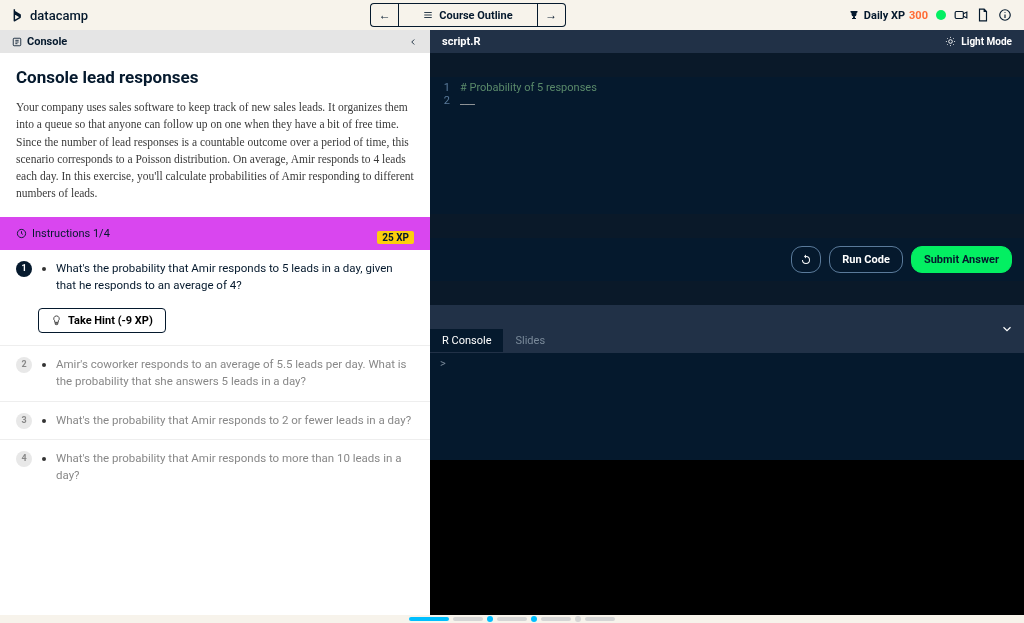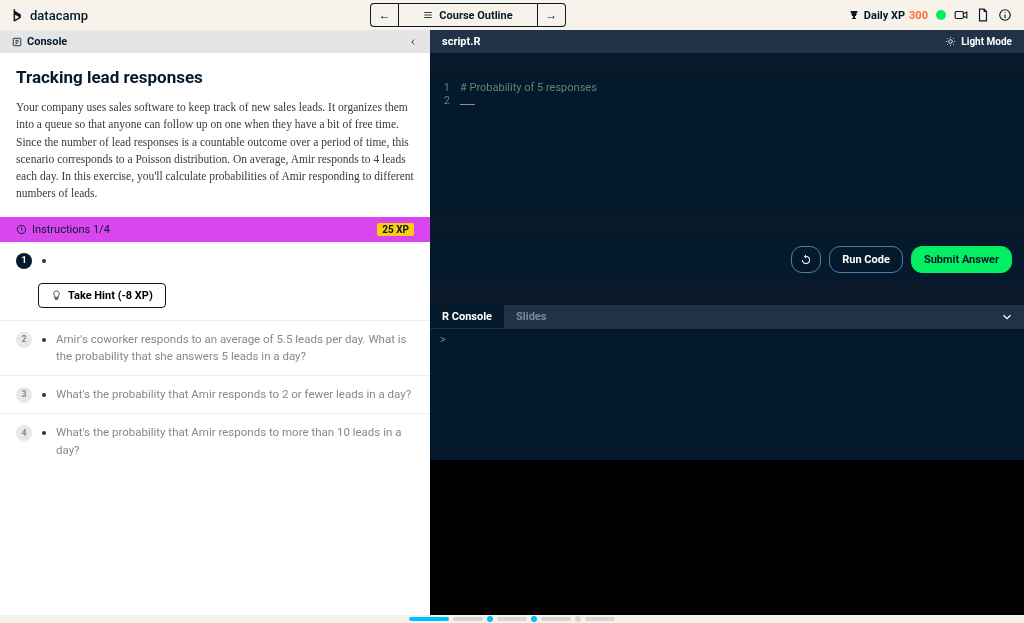--- a/index.html
+++ b/index.html
@@ -28,21 +28,21 @@
 
 .left-panel { width: 430px; background: #fff; display: flex; flex-direction: column; color: #05192d; }
 .panel-header { background: #e5e5e5; padding: 5px 12px; display: flex; justify-content: space-between; align-items: center; font-size: 11px; font-weight: 700; }
 .panel-header svg { width: 10px; height: 10px; cursor: pointer; }
 .exercise-body { padding: 14px 16px; }
 .exercise-title { font-size: 17px; font-weight: 700; margin-bottom: 12px; }
 .exercise-desc { font-size: 11.5px; line-height: 1.5; color: #3a3a3a; font-family: Liberation Serif, serif; }
 .instructions-header { background: #d946ef; padding: 6px 16px; display: flex; justify-content: space-between; align-items: center; font-size: 11px; }
 .instructions-label { display: flex; align-items: center; gap: 5px; font-weight: 400; }
 .instructions-label svg { width: 11px; height: 11px; }
-.xp-badge { background: #fcce0d; color: #05192d; font-weight: 700; padding: 1px 5px; border-radius: 2px; font-size: 10px; }
+.xp-badge { background: #fcce0d; color: #05192d; font-weight: 700; padding: 1px 5px; border-radius: 2px; font-size: 10px; margin-top: 8px; }
 .instruction-item { display: flex; gap: 10px; padding: 10px 16px; font-size: 11.5px; line-height: 1.5; align-items: flex-start; }
 .instruction-item.sep { border-top: 1px solid #eee; }
 .step-circle { width: 16px; height: 16px; border-radius: 50%; display: flex; align-items: center; justify-content: center; font-size: 9px; font-weight: 700; flex-shrink: 0; margin-top: 1px; }
 .step-circle.active { background: #05192d; color: #fff; }
 .step-circle.inactive { background: #e8e8e8; color: #888; }
 .bullet { width: 4px; height: 4px; background: #333; border-radius: 50%; flex-shrink: 0; margin-top: 7px; }
 .hint-button { margin: 4px 16px 12px 38px; padding: 5px 12px; border: 1px solid #05192d; background: #fff; border-radius: 4px; font-size: 11px; font-weight: 700; cursor: pointer; display: flex; align-items: center; gap: 6px; width: fit-content; }
 .hint-button svg { width: 11px; height: 11px; }
 
 
@@ -59,21 +59,21 @@
 .placeholder { color: #aaa; }
 .editor-actions { display: flex; justify-content: flex-end; gap: 8px; padding: 8px 12px; background: #05192d; }
 .action-btn { padding: 6px 12px; border-radius: 11px; font-size: 11px; font-weight: 700; cursor: pointer; border: 1px solid transparent; }
 .reset-btn { width: 30px; padding: 6px 8px; background: transparent; border: 1px solid #5a7a9a; color: #fff; display: flex; align-items: center; justify-content: center; }
 .reset-btn svg { width: 12px; height: 12px; }
 .run-btn { background: transparent; border: 1px solid #5a7a9a; color: #fff; }
 .submit-btn { background: #03ef62; border: 1px solid #03ef62; color: #05192d; }
 .console-area { height: 310px; display: flex; flex-direction: column; }
 .console-tabs { background: #213147; display: flex; justify-content: space-between; align-items: center; padding: 0 10px 0 0; }
 .console-tab-group { display: flex; }
-.console-tab { padding: 5px 12px; font-size: 11px; font-weight: 700; cursor: pointer; }
+.console-tab { padding: 5px 12px; font-size: 11px; font-weight: 400; cursor: pointer; margin-top: 24px; }
 .console-tab.active { background: #05192d; color: #fff; }
 .console-tab.inactive { color: #7a8a9a; }
 .collapse-btn { color: #fff; cursor: pointer; width: 14px; height: 14px; }
 .console-body { flex: 1; background: #05192d; padding: 4px 10px; font-family: 'Courier New', monospace; font-size: 11px; color: #fff; border-top: 1px solid #213147; }
 .console-prompt { color: #7a8a9a; }
 .console-lower { height: 155px; background: #000; }
 
 
 .bottom-progress { height: 8px; display: flex; align-items: center; justify-content: center; gap: 4px; background: #f7f3eb; padding: 2px 0; }
 .progress-seg { height: 4px; border-radius: 2px; }
@@ -133,42 +133,43 @@
             <rect x="3" y="3" width="18" height="18" rx="2" stroke="currentColor" stroke-width="2" fill="none"></rect>
             <path d="M8 8h8M8 12h8M8 16h5" stroke="currentColor" stroke-width="2"></path>
           </svg>
         <span>Console</span>
       </span>
       <svg viewBox="0 0 24 24">
           <path d="M15 6l-6 6 6 6" stroke="currentColor" stroke-width="2" fill="none"></path>
         </svg>
     </div>
     <div class="exercise-body">
-      <h1 class="exercise-title">Tracking lead responses</h1>
+      <h1 class="exercise-title">Console lead responses</h1>
       <p class="exercise-desc">Your company uses sales software to keep track of new sales leads. It organizes them into a queue so that anyone can follow up on one when they have a bit of free time. Since the number of lead responses is a countable outcome over a period of time, this scenario corresponds to a Poisson distribution. On average, Amir responds to 4 leads each day. In this exercise, you'll calculate probabilities of Amir responding to different numbers of leads.</p>
     </div>
     <div class="instructions-header">
       <span class="instructions-label">
         <svg viewBox="0 0 24 24">
             <circle cx="12" cy="12" r="9" stroke="currentColor" stroke-width="2" fill="none"></circle>
             <path d="M12 7v5l3 2" stroke="currentColor" stroke-width="2" fill="none"></path>
           </svg>
         <span>Instructions 1/4</span>
       </span>
       <span class="xp-badge">25 XP</span>
     </div>
     <div class="instruction-item">
       <span class="step-circle active">1</span>
       <span class="bullet"></span>
+      <span>What's the probability that Amir responds to 5 leads in a day, given that he responds to an average of 4?</span>
     </div>
     <button class="hint-button">
       <svg viewBox="0 0 24 24">
           <path d="M12 2a6 6 0 00-4 10.5V16h8v-3.5A6 6 0 0012 2zM9 18h6v1a2 2 0 01-2 2h-2a2 2 0 01-2-2v-1z" stroke="currentColor" stroke-width="1.5" fill="none"></path>
         </svg>
-      <span>Take Hint (-8 XP)</span>
+      <span>Take Hint (-9 XP)</span>
     </button>
     <div class="instruction-item sep">
       <span class="step-circle inactive">2</span>
       <span class="bullet"></span>
       <span style="color:#888">Amir's coworker responds to an average of 5.5 leads per day. What is the probability that she answers 5 leads in a day?</span>
     </div>
     <div class="instruction-item sep">
       <span class="step-circle inactive">3</span>
       <span class="bullet"></span>
       <span style="color:#888">What's the probability that Amir responds to 2 or fewer leads in a day?</span>

